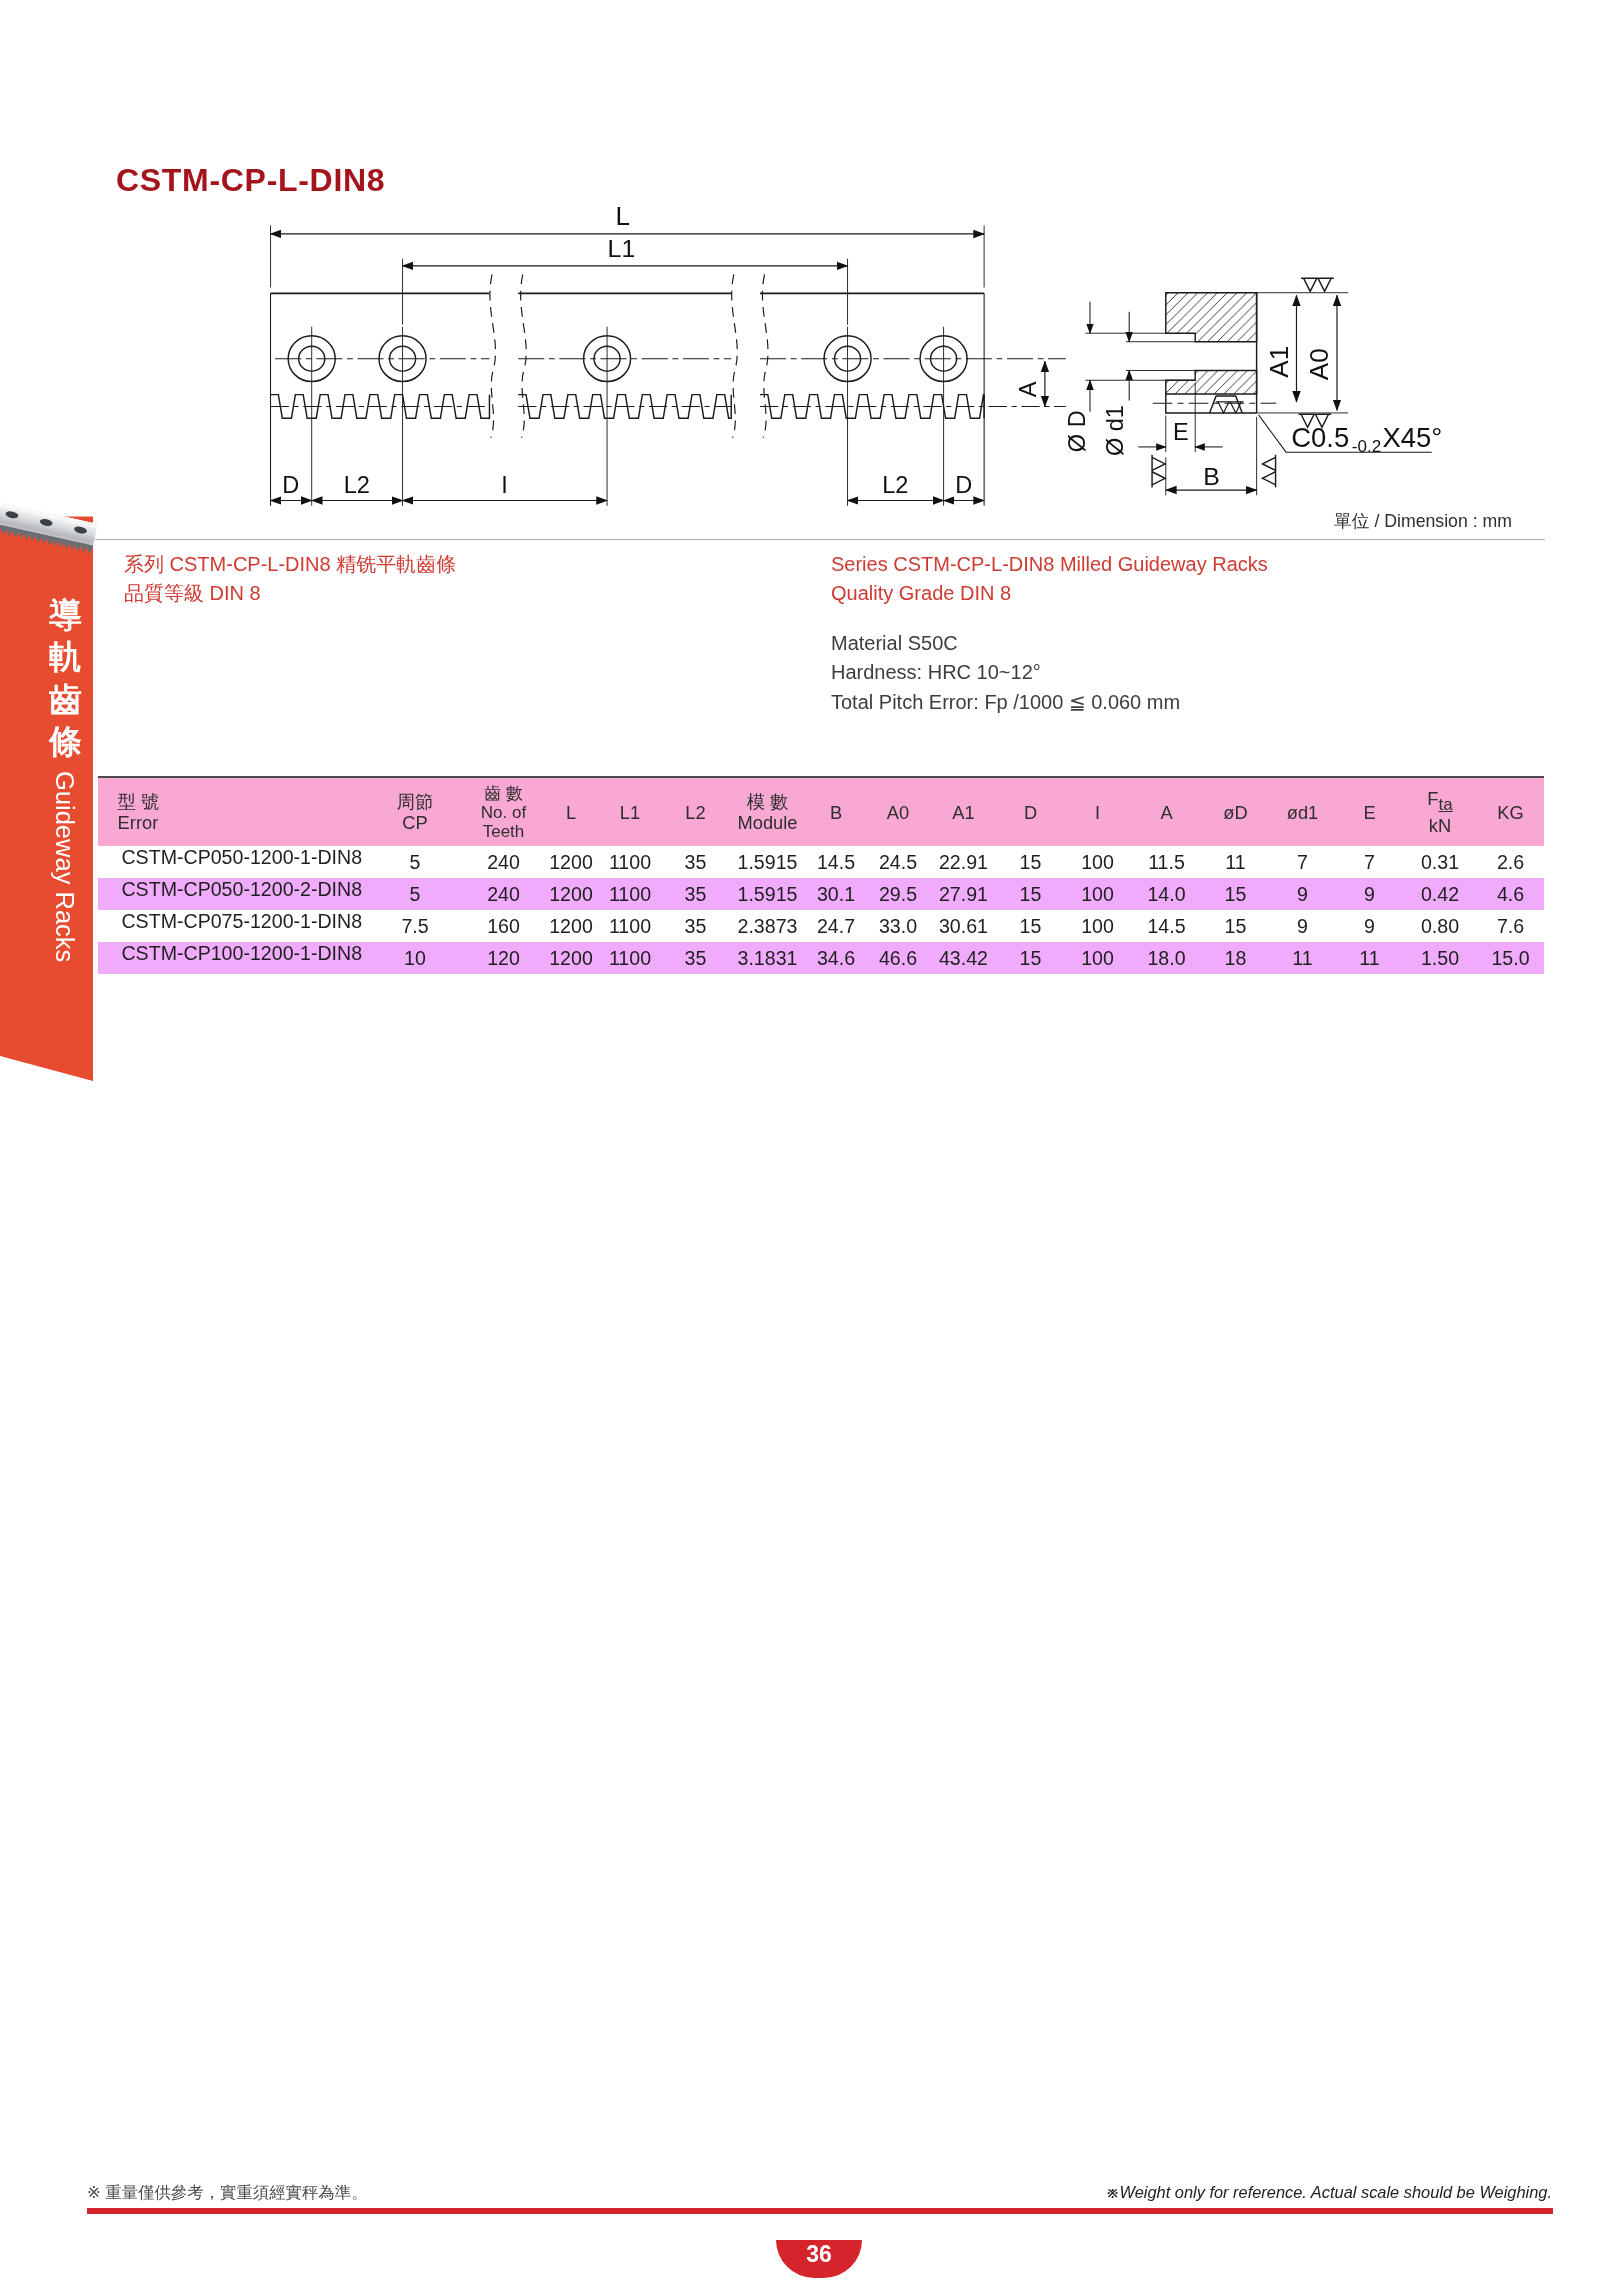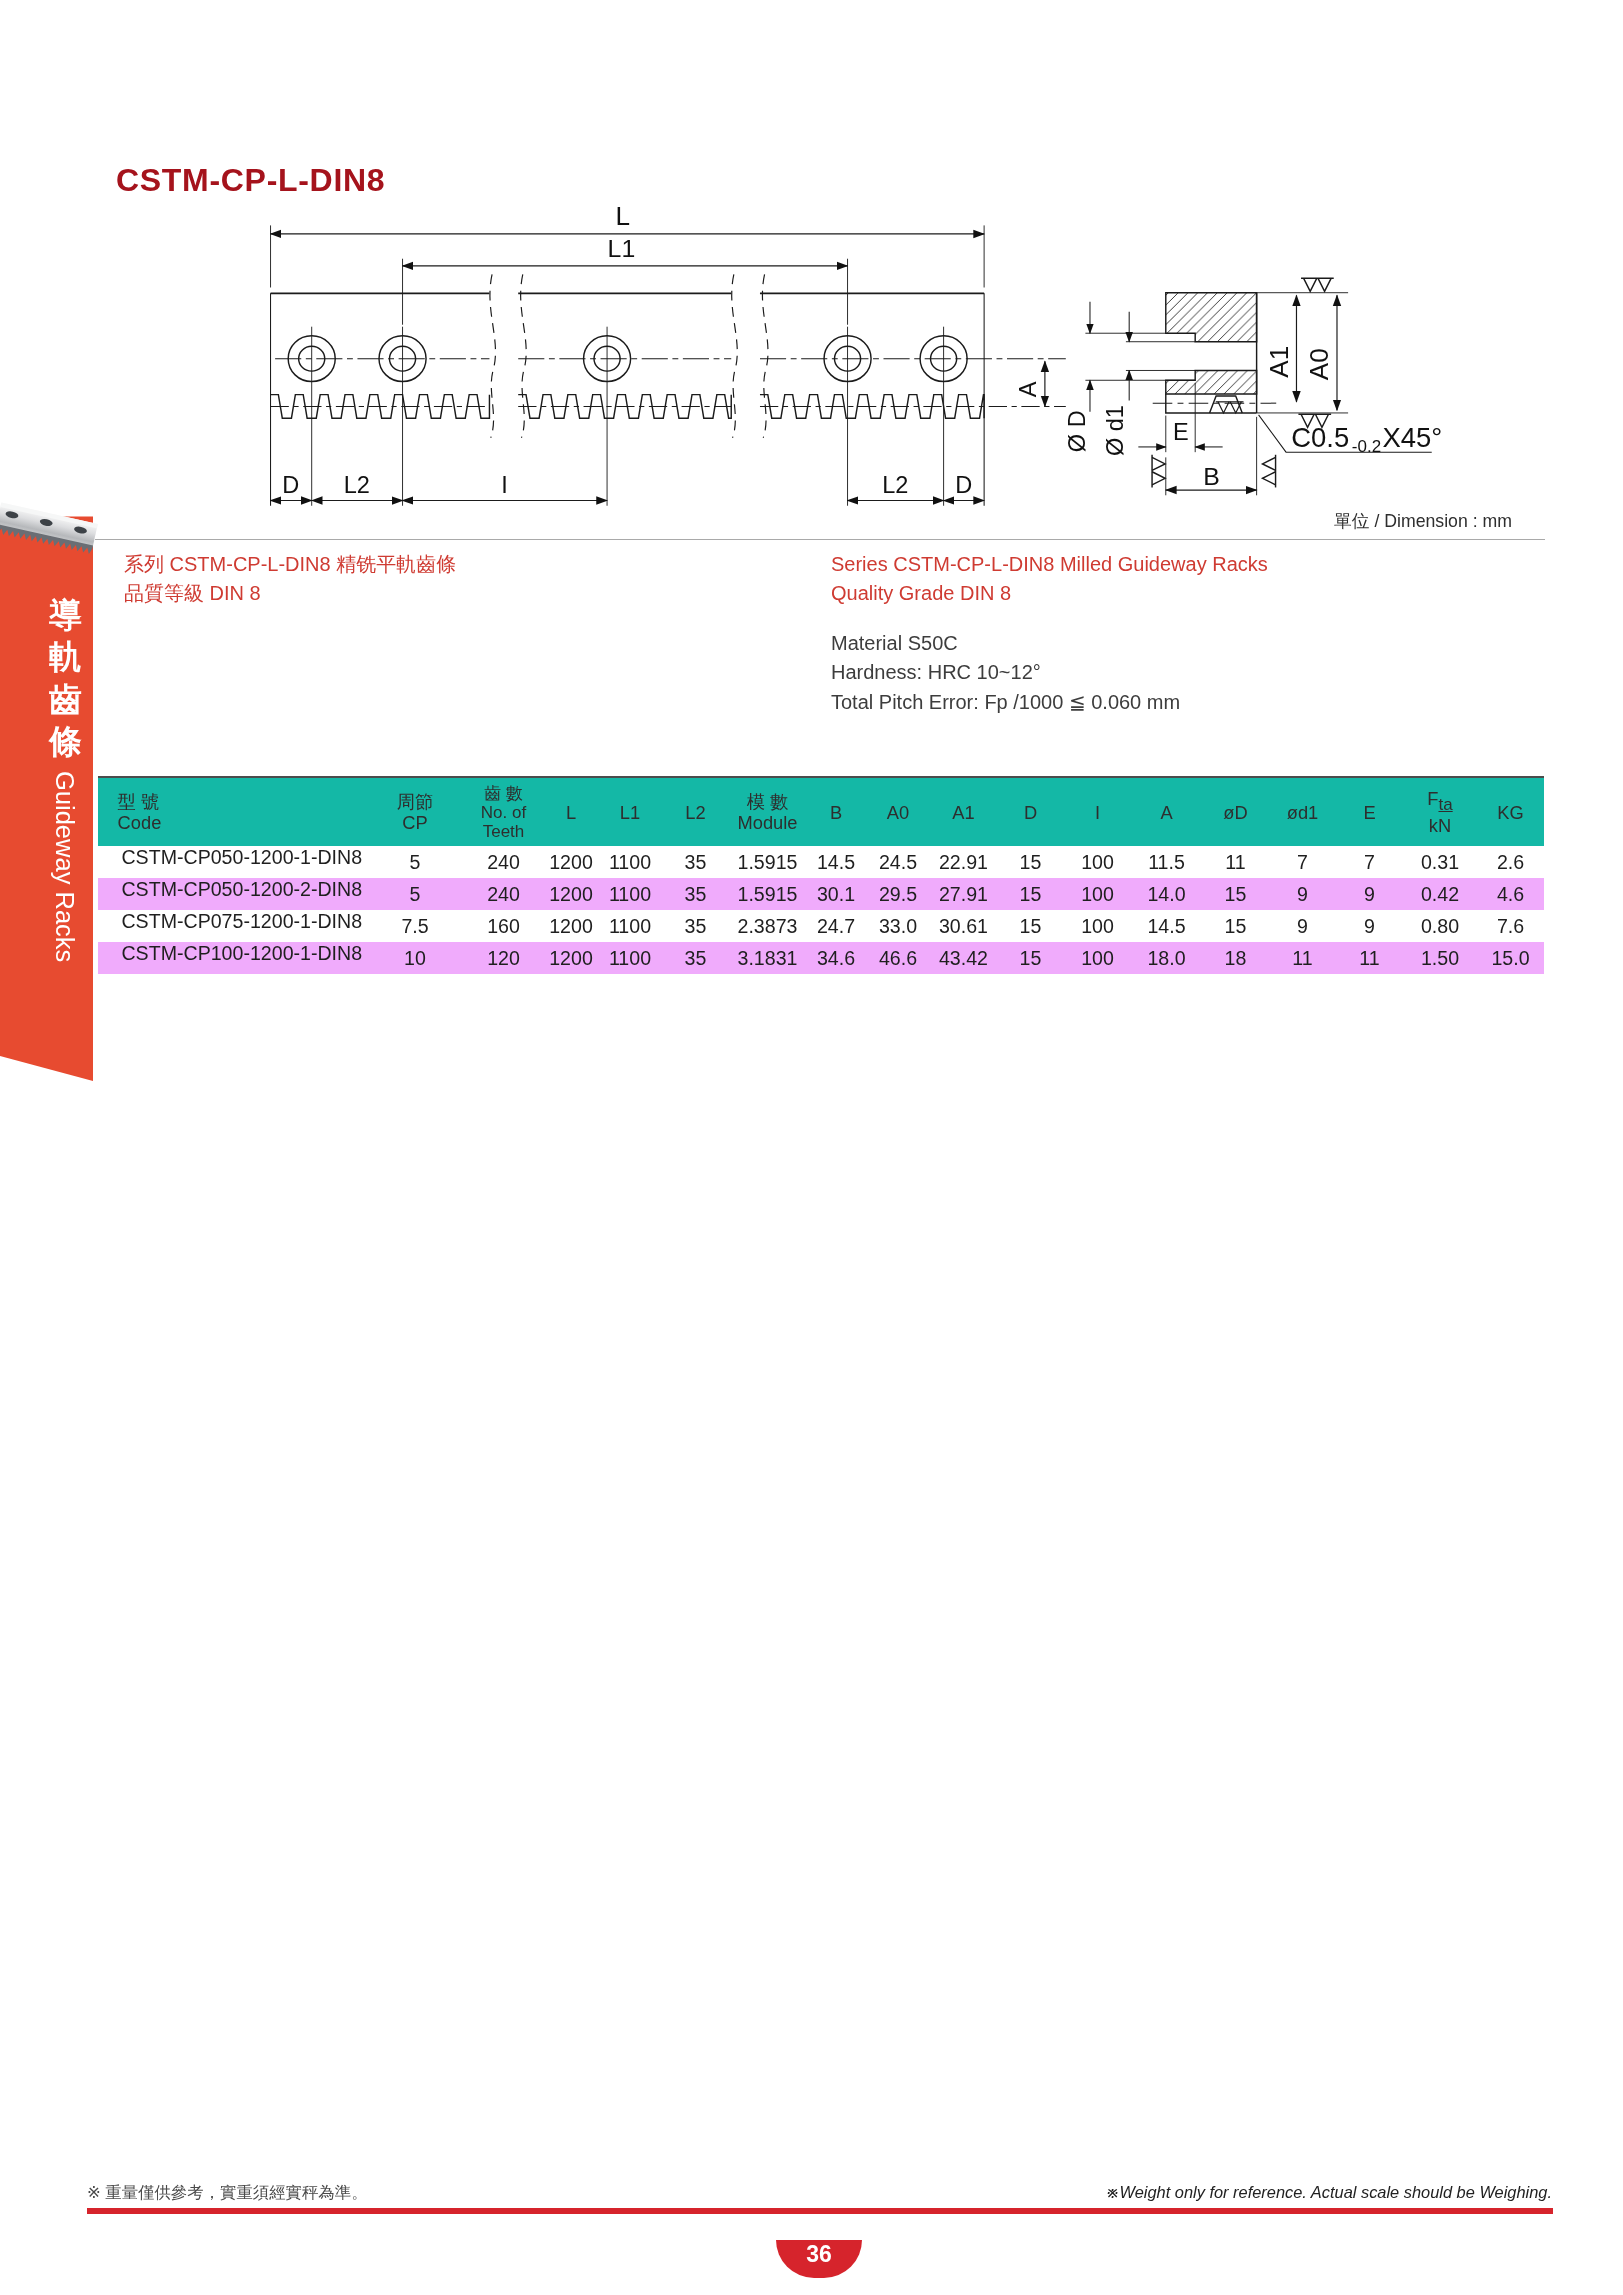--- a/index.html
+++ b/index.html
@@ -29,21 +29,21 @@
   
   .info-red{font-size:20px;color:#cf3b32;line-height:29px;}
   .info-body{font-size:20px;color:#3d3d3d;line-height:29.4px;}
   .zh-block1{position:absolute;left:124px;top:550px;}
   .zh-block2{position:absolute;left:124px;top:629px;}
   .en-block1{position:absolute;left:831px;top:550px;}
   .en-block2{position:absolute;left:831px;top:629px;}
   
   .rack-table{position:absolute;left:98px;top:776px;width:1446px;border-top:2px solid #4c4c4c;}
   .tbl-grid{display:grid;grid-template-columns:268px 98px 79px 56px 62px 69px 75px 62px 62px 69px 65px 69px 69px 69px 65px 69px 72px 69px;}
-  .tbl-head{background:#14b8a6;}
+  .tbl-head{background:#f9a8d4;}
   .th{display:flex;flex-direction:column;justify-content:center;align-items:center;height:68px;
       font-size:18.3px;color:#2e2e2e;line-height:21px;text-align:center;}
   .th.left,.td.left{align-items:flex-start;padding-left:19.6px;justify-content:center;text-align:left;}
   .td{display:flex;align-items:center;justify-content:center;height:32px;font-size:19.6px;color:#1f1f1f;}
   .row-alt{background:#f0abfc;}
   sub.fta{font-size:17px;text-decoration:underline;}
   
   .foot-zh{position:absolute;left:87px;top:2182px;font-size:16.4px;color:#4a4a4a;}
   .foot-en{position:absolute;right:71px;top:2183px;font-size:16.4px;color:#222;font-style:italic;}
   .foot-bar{position:absolute;left:87px;top:2208px;width:1466px;height:5.9px;background:#d6242c;}
@@ -227,21 +227,21 @@
   <div class="en-block2 info-body">
     <div>Material S50C</div>
     <div>Hardness: HRC 10~12°</div>
     <div>Total Pitch Error: Fp /1000 ≦ 0.060 mm</div>
   </div>
 
   <div class="rack-table">
     <div class="tbl-grid tbl-head">
       <div class="th left">
           <span>型 號</span>
-          <span>Code</span>
+          <span>Error</span>
         </div>
       <div class="th">
           <span>周節</span>
           <span>CP</span>
         </div>
       <div class="th" style="font-size:17px;line-height:19px">
           <span>齒 數</span>
           <span>No. of</span>
           <span>Teeth</span>
         </div>

